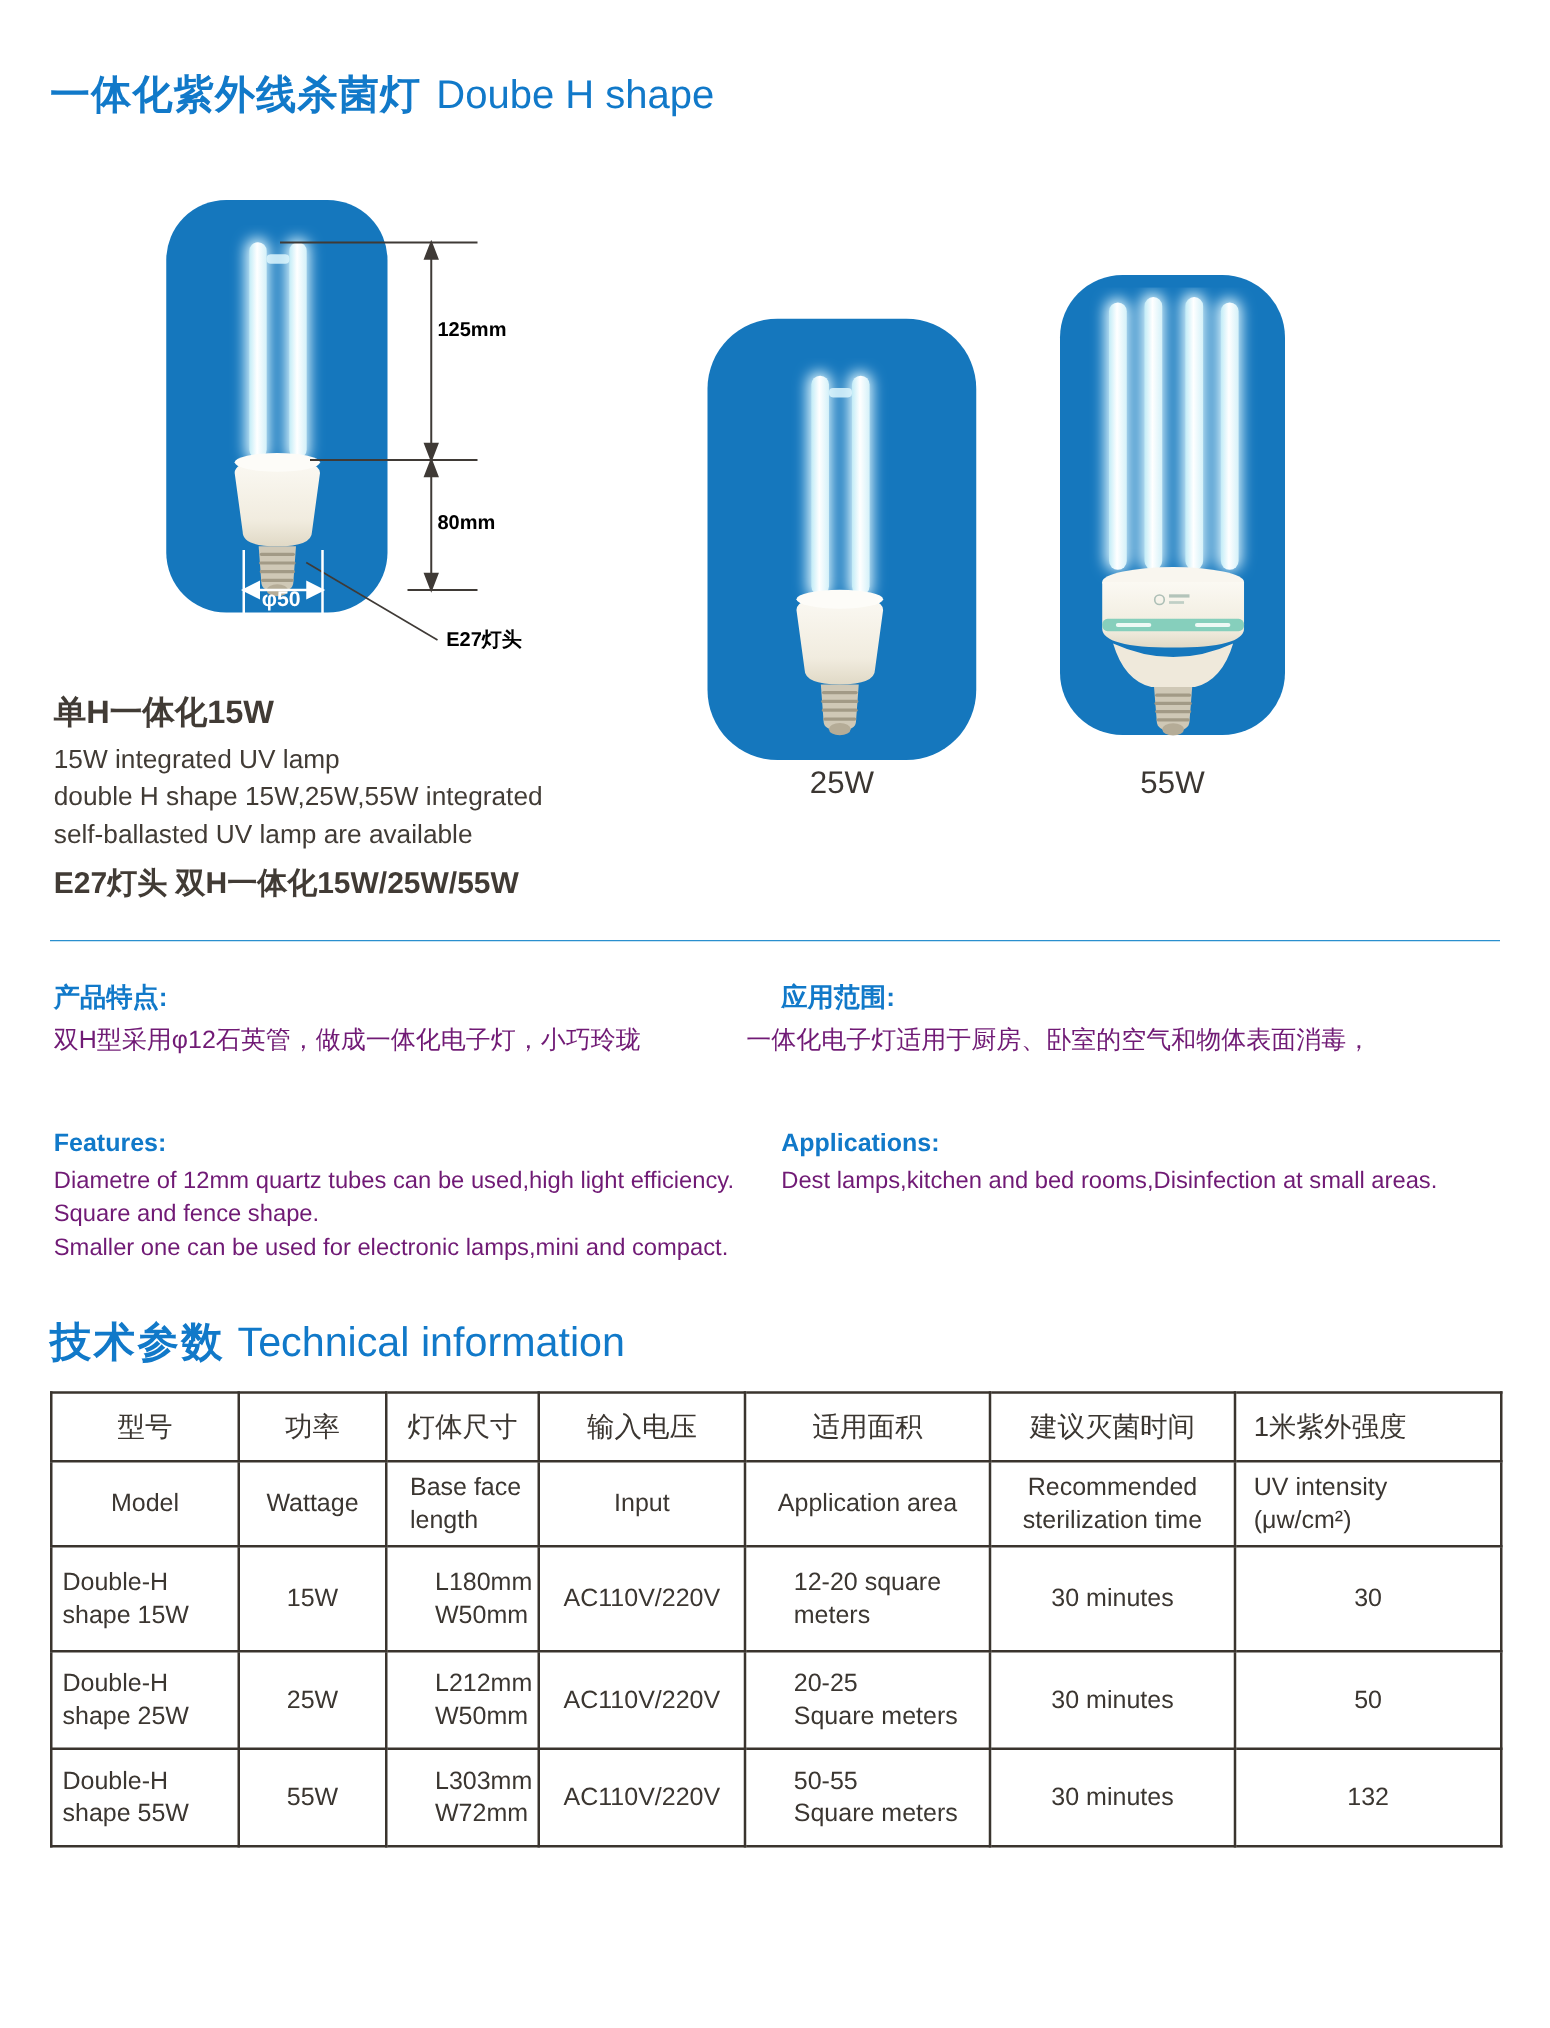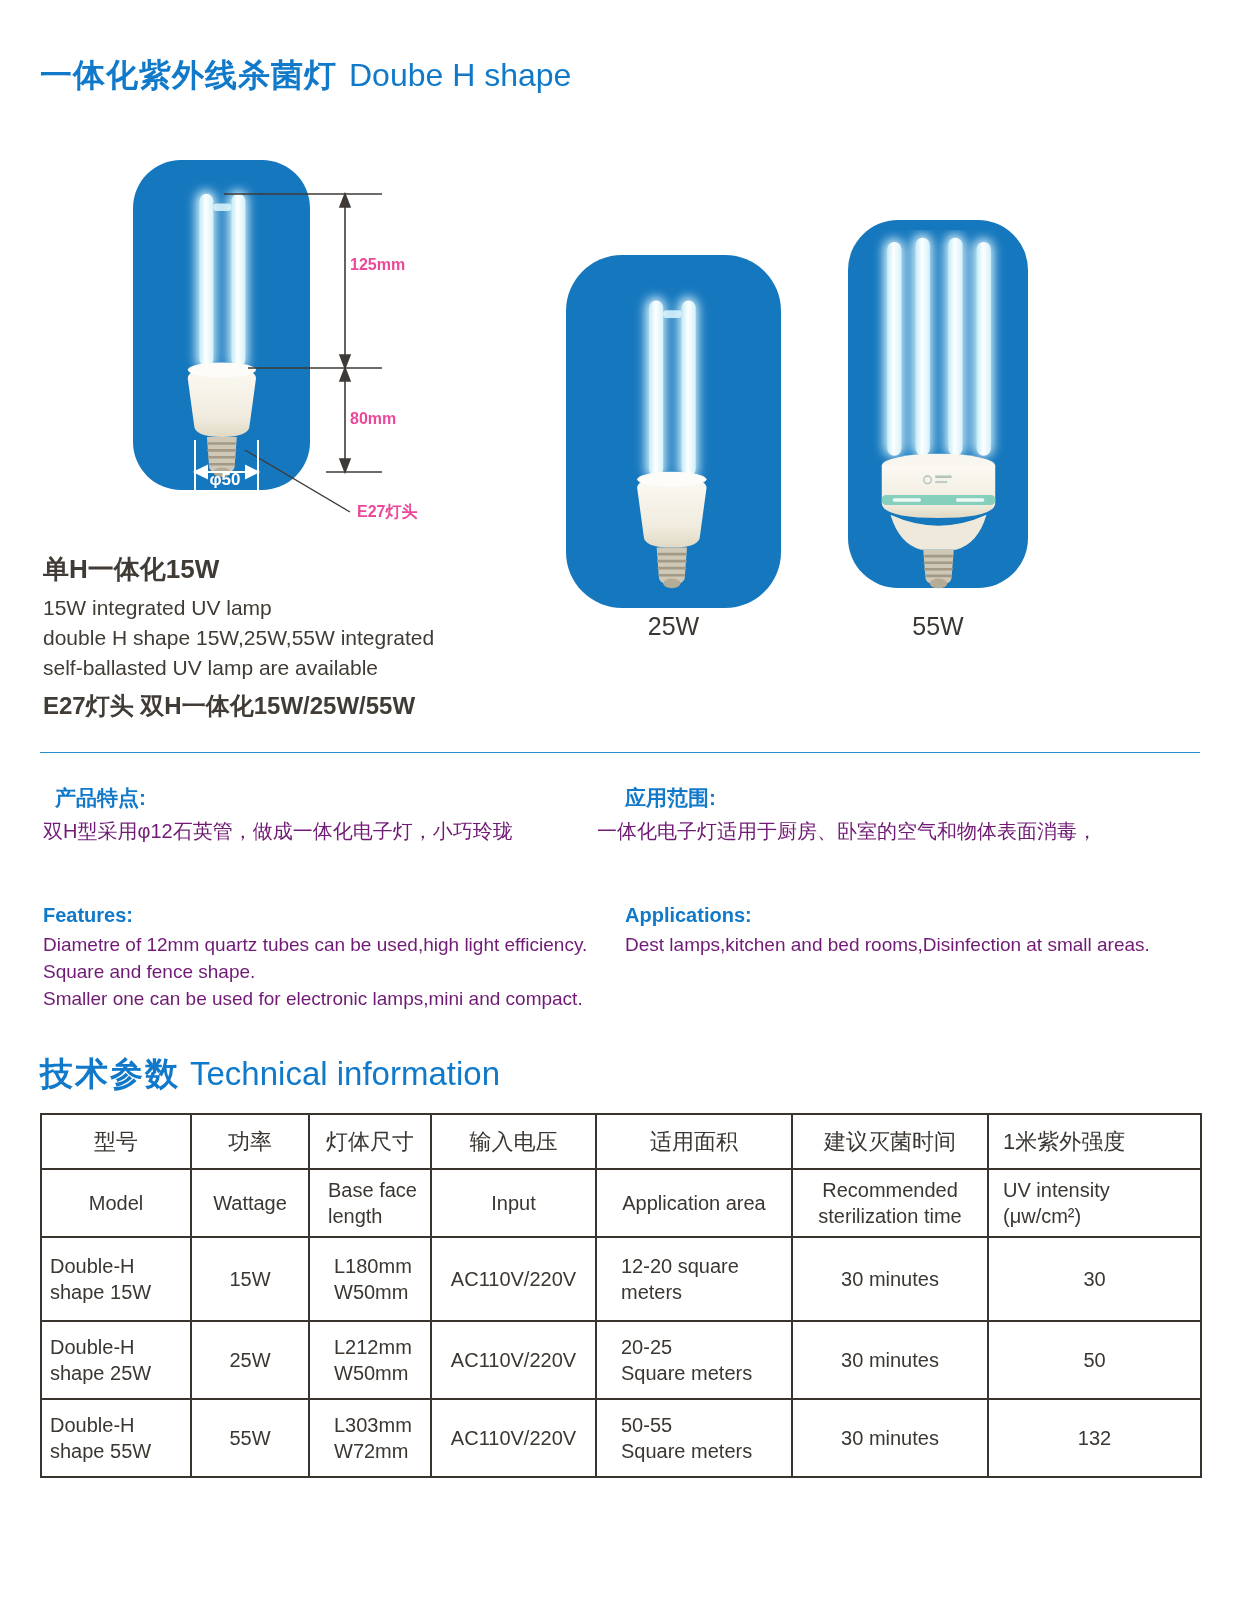--- a/index.html
+++ b/index.html
@@ -17,21 +17,21 @@
 
   
   .lamp-card { position:absolute; background:var(--card-blue,#1577bd); }
   .card-15w { left:133px; top:160px; width:177px; height:330px; border-radius:48px; }
   .card-25w { left:566px; top:255px; width:215px; height:353px; border-radius:56px; }
   .card-55w { left:848px; top:220px; width:180px; height:368px; border-radius:50px; }
   .lamp-svg { position:absolute; }
 
   
   .dims-svg { position:absolute; left:120px; top:150px; width:320px; height:420px; pointer-events:none; }
-  .dim-label { position:absolute; font-weight:bold; font-size:16px; color:#ec4899; white-space:nowrap; }
+  .dim-label { position:absolute; font-weight:bold; font-size:16px; color:#000000; white-space:nowrap; }
   .dim-label.white { color:#ffffff; font-size:17px; text-align:center; }
 
   .wattage-label { position:absolute; top:612px; font-size:25px; color:#3b3632; text-align:center; }
 
   
   .hero-text { position:absolute; white-space:nowrap; }
   .h-zh1 { left:43px; top:552px; font-size:26px; font-weight:bold; }
   .h-en1 { left:43px; top:596px; font-size:21px; }
   .h-en2 { left:43px; top:626px; font-size:21px; }
   .h-en3 { left:43px; top:656px; font-size:21px; }
@@ -50,21 +50,21 @@
   
   .tech-table { position:absolute; left:40px; top:1113px; width:1160px; border-collapse:collapse; table-layout:fixed; }
   .tech-table th, .tech-table td {
     border:2px solid var(--table-line,#3a342e);
     font-weight:normal; text-align:center; vertical-align:middle;
     font-size:20px; line-height:26px; color:#3b3631;
   }
   .tech-table .hzh { font-size:22px; }
   .tech-table .al { text-align:left; }
   .pl14 { padding-left:14px; } .pl18 { padding-left:18px; }
-  .pl22 { padding-left:8px; } .pl24 { padding-left:24px; }
+  .pl22 { padding-left:8px; } .pl24 { padding-left:38px; }
 </style>
 </head>
 <body>
 
 <div class="page">
 
   <h1 class="page-title">
     <span class="zh">一体化紫外线杀菌灯</span><span class="en">Doube H shape</span>
   </h1>
 
@@ -233,21 +233,21 @@
         <line x1="68" y1="311" x2="92" y2="311"></line>
           <line x1="69" y1="317" x2="91" y2="317"></line>
       </g>
       <ellipse cx="80" cy="324" rx="8" ry="4.5" fill="#b5ac97"></ellipse>
     </g>
   </svg>
   <div class="wattage-label" style="left:848px;width:180px;">55W</div>
 
   <div class="divider"></div>
 
-  <div class="sec-title" style="left:55px;top:784px;">产品特点:</div>
+  <div class="sec-title" style="left:43px;top:784px;">产品特点:</div>
   <div class="sec-body" style="left:43px;top:818px;">双H型采用φ12石英管，做成一体化电子灯，小巧玲珑</div>
 
   <div class="sec-title" style="left:625px;top:784px;">应用范围:</div>
   <div class="sec-body" style="left:597px;top:818px;">一体化电子灯适用于厨房、卧室的空气和物体表面消毒，</div>
 
   <div class="sec-title" style="left:43px;top:904px;font-size:20px;">Features:</div>
   <div class="sec-body en" style="left:43px;top:934px;">Diametre of 12mm quartz tubes can be used,high light efficiency.</div>
   <div class="sec-body en" style="left:43px;top:961px;">Square and fence shape.</div>
   <div class="sec-body en" style="left:43px;top:988px;">Smaller one can be used for electronic lamps,mini and compact.</div>
 

